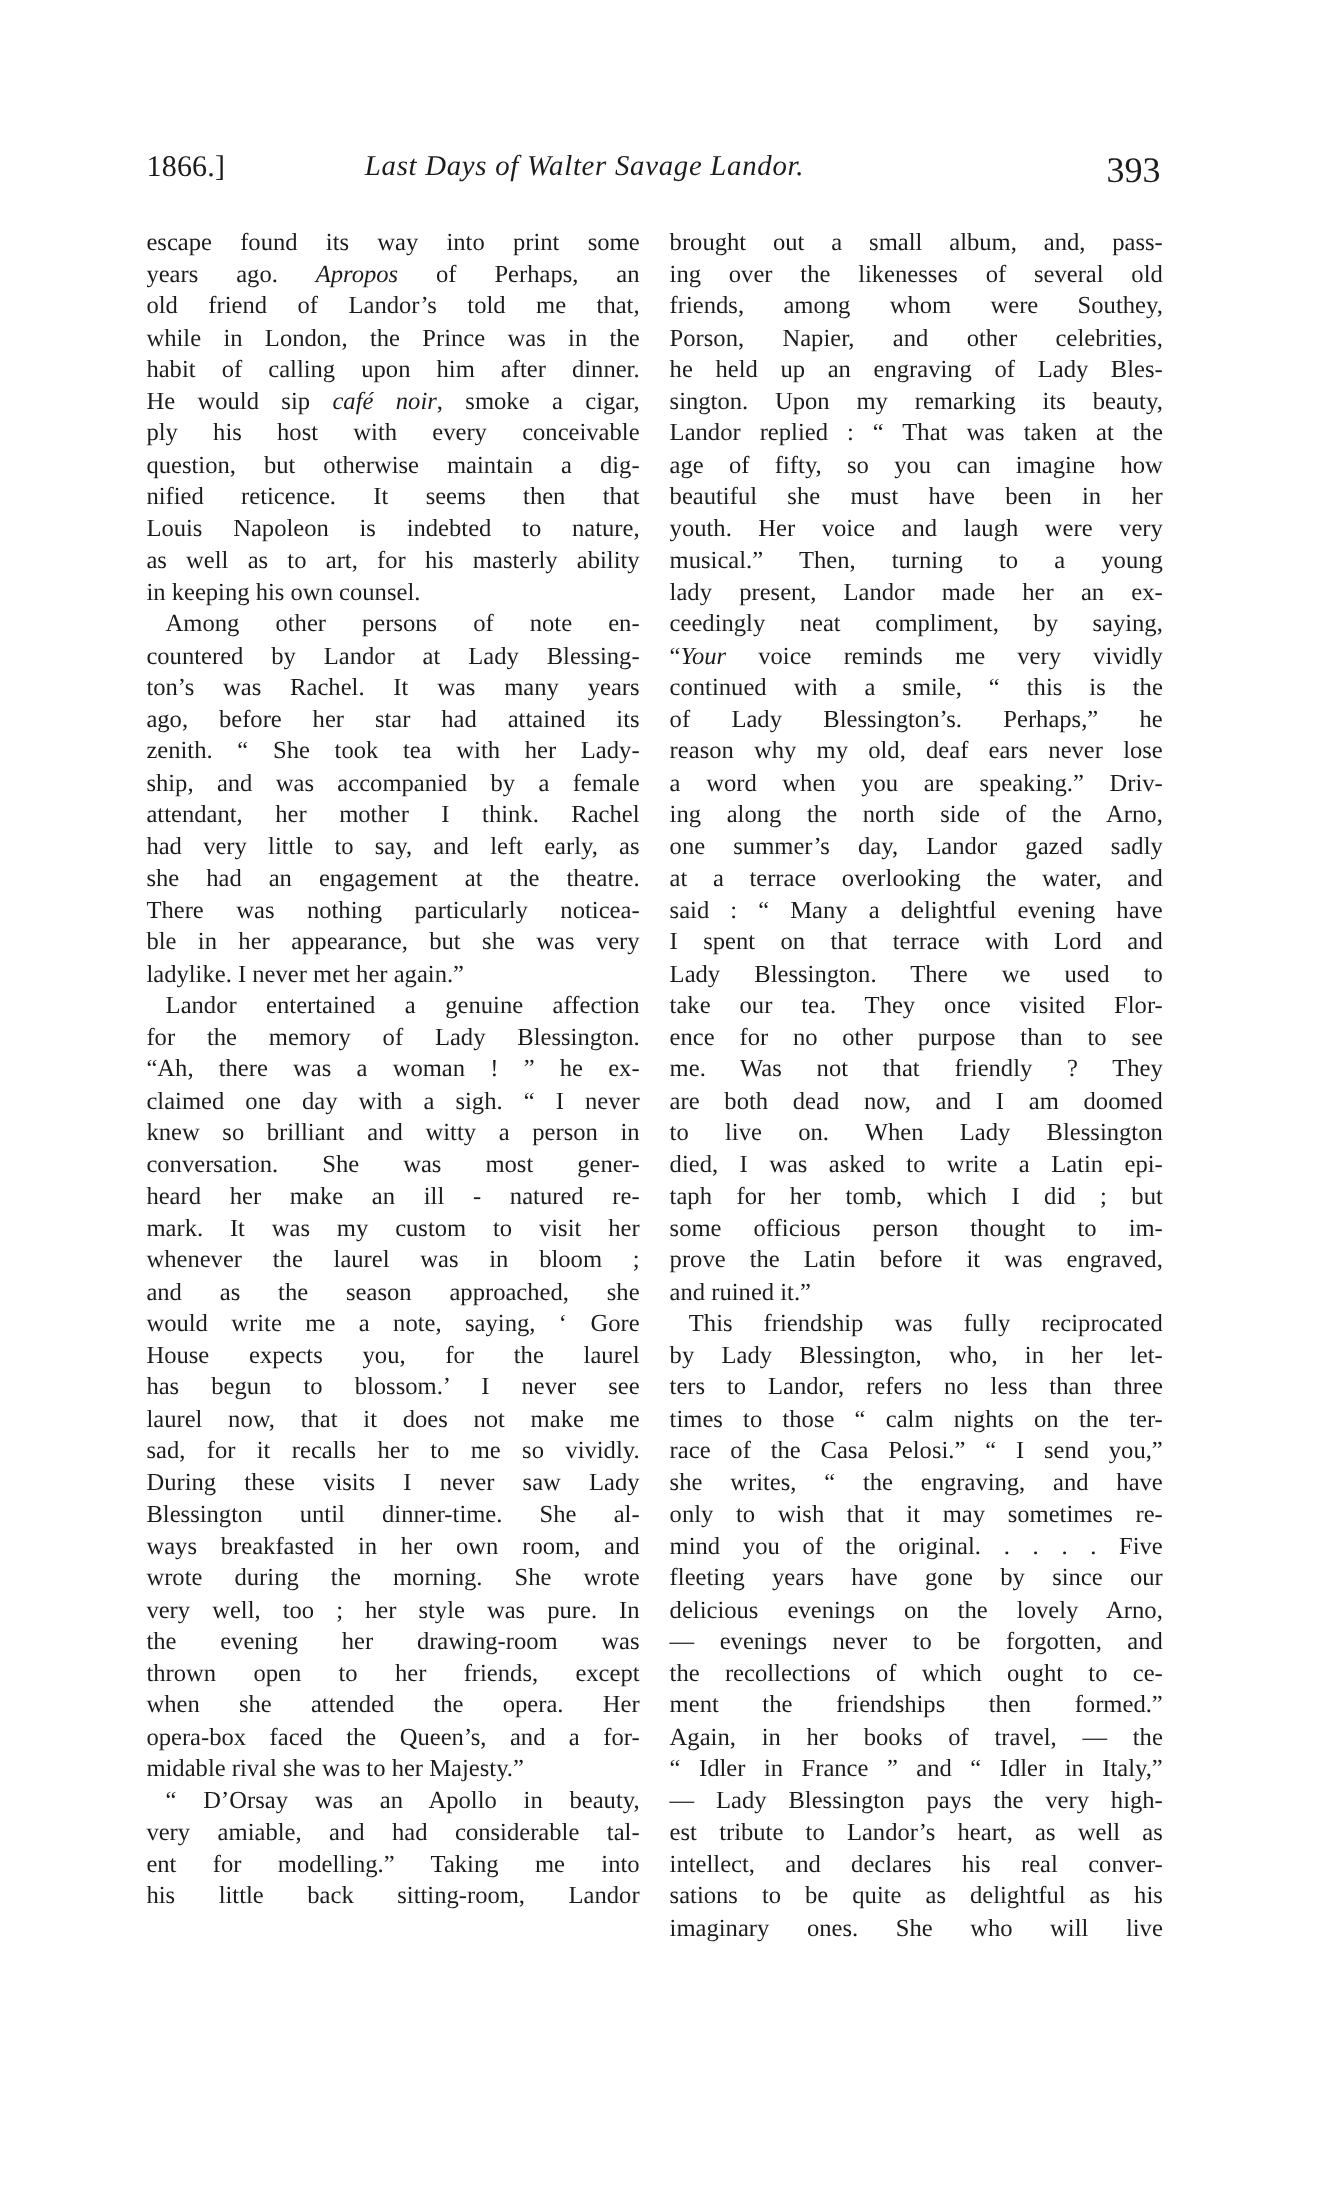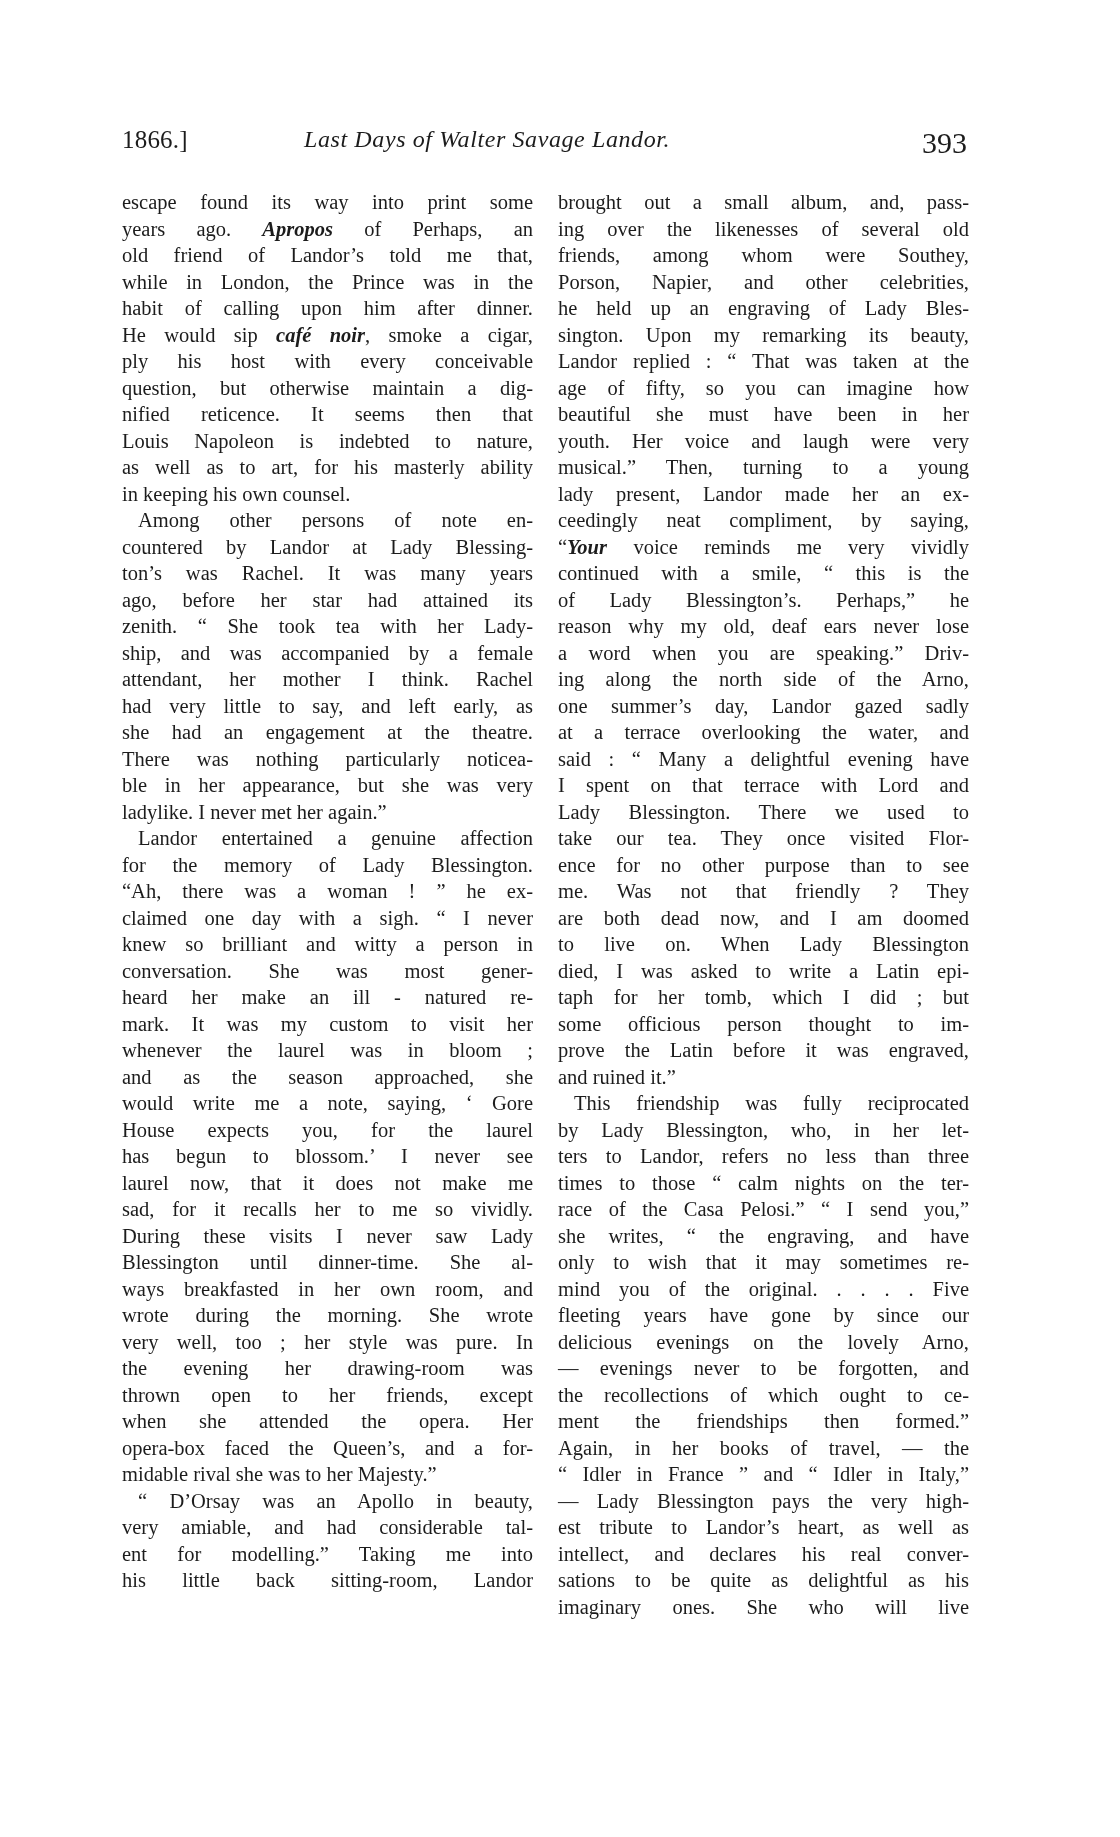--- a/index.html
+++ b/index.html
@@ -10,21 +10,21 @@
   .rh-date { position: absolute; left: 0; top: 0; font-size: 25px; letter-spacing: 0.2px; }
   .rh-title { position: absolute; left: 182px; top: 0; font-size: 24px; font-style: italic; letter-spacing: 0.6px; }
   .rh-page { position: absolute; right: 0; top: 0; font-size: 30px; }
   .column { position: absolute; top: 189px; width: 411px; }
   .col-left { left: 122px; }
   .col-right { left: 546px; margin-left: 12px; }
   .line { display: block; height: 26.5px; line-height: 26.5px; font-size: 20.5px;
           white-space: nowrap; text-align: justify; text-align-last: justify; }
   .line.last { text-align-last: left; }
   .line.indent { padding-left: 16px; }
-  .it { font-style: italic; font-weight: bold; }
+  .it { font-style: italic; }
 </style>
 </head>
 <body>
 
 <div class="page">
   <div class="running-head">
     <span class="rh-date">1866.]</span>
     <span class="rh-title">Last Days of Walter Savage Landor.</span>
     <span class="rh-page">393</span>
   </div>

